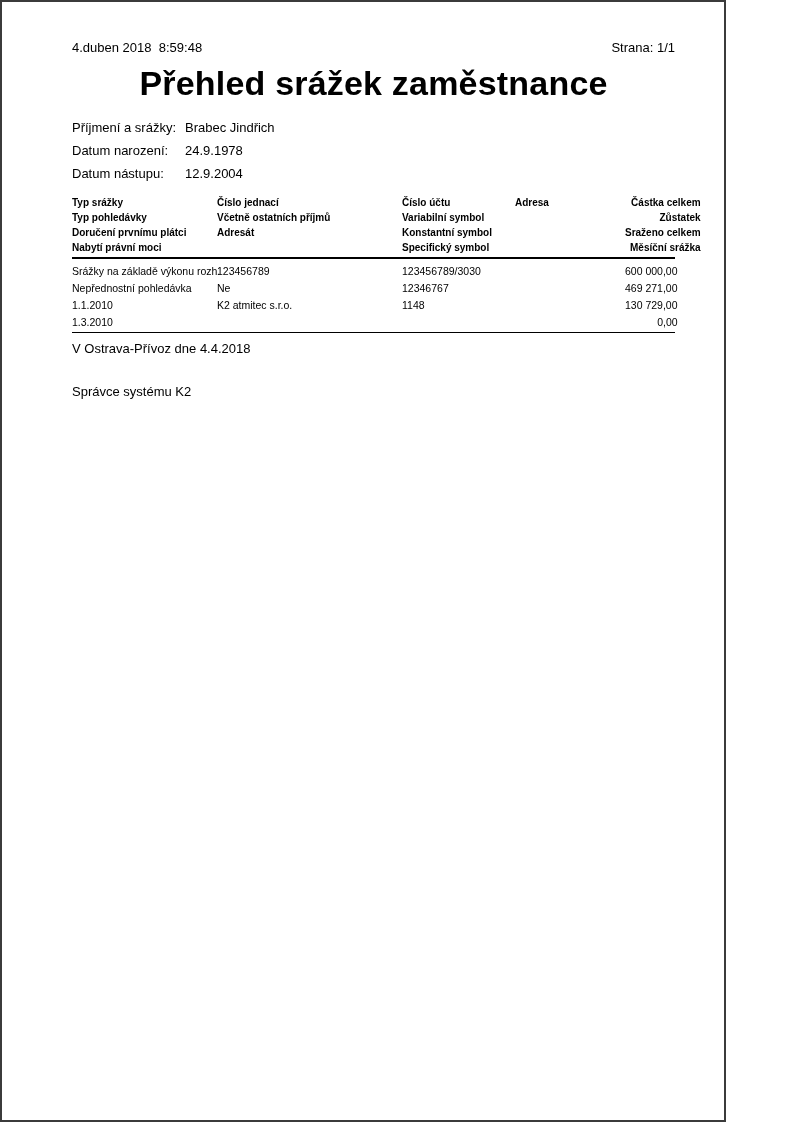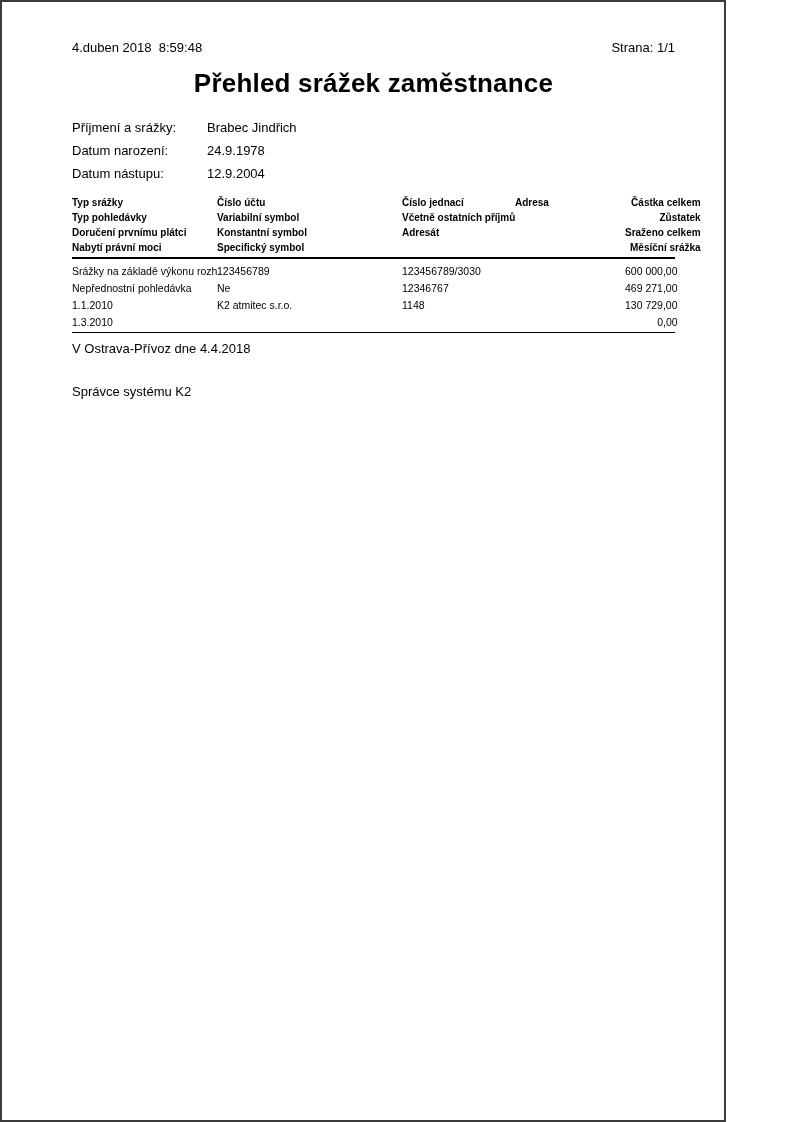--- a/index.html
+++ b/index.html
@@ -19,32 +19,32 @@
     display: flex;
     justify-content: space-between;
     font-size: 13px;
     line-height: 16px;
   }
   .pre { white-space: pre; }
 
   .company { font-size: 13px; line-height: 16px; margin-top: 6px; }
 
   .title {
-    font-size: 26px;
+    font-size: 34px;
     font-weight: bold;
     text-align: center;
     line-height: 30px;
     margin: 12px 0 0 0;
     letter-spacing: 0.2px;
   }
 
   .info { margin-top: 22px; font-size: 13px; }
   .info-row { display: flex; line-height: 16px; margin-bottom: 7px; }
   .info-label { width: 113px; flex: 0 0 auto; }
-  .info-value { white-space: nowrap; margin-left: 22px; }
+  .info-value { white-space: nowrap; }
 
   .table { margin-top: 13px; }
   .trow {
     display: grid;
     grid-template-columns: 145px 185px 113px 110px 1fr;
   }
   .thead { font-weight: bold; font-size: 10px; }
   .thead .cell-line { height: 15px; line-height: 15px; }
   .tdata { font-size: 10.5px; margin-top: 4px; }
   .tdata .cell-line { height: 17px; line-height: 17px; }
@@ -90,30 +90,30 @@
     <div class="table">
 
       <div class="trow thead">
         <div class="col">
           <div class="cell-line">Typ srážky</div>
           <div class="cell-line">Typ pohledávky</div>
           <div class="cell-line">Doručení prvnímu plátci</div>
           <div class="cell-line">Nabytí právní moci</div>
         </div>
         <div class="col">
+          <div class="cell-line">Číslo jednací</div>
+          <div class="cell-line">Včetně ostatních příjmů</div>
+          <div class="cell-line">Adresát</div>
+          <div class="cell-line"></div>
+        </div>
+        <div class="col">
           <div class="cell-line">Číslo účtu</div>
           <div class="cell-line">Variabilní symbol</div>
           <div class="cell-line">Konstantní symbol</div>
           <div class="cell-line">Specifický symbol</div>
-        </div>
-        <div class="col">
-          <div class="cell-line">Číslo jednací</div>
-          <div class="cell-line">Včetně ostatních příjmů</div>
-          <div class="cell-line">Adresát</div>
-          <div class="cell-line"></div>
         </div>
         <div class="col">
           <div class="cell-line">Adresa</div>
           <div class="cell-line"></div>
           <div class="cell-line"></div>
           <div class="cell-line"></div>
         </div>
         <div class="col amount">
           <div class="cell-line">Částka celkem</div>
           <div class="cell-line">Zůstatek</div>

